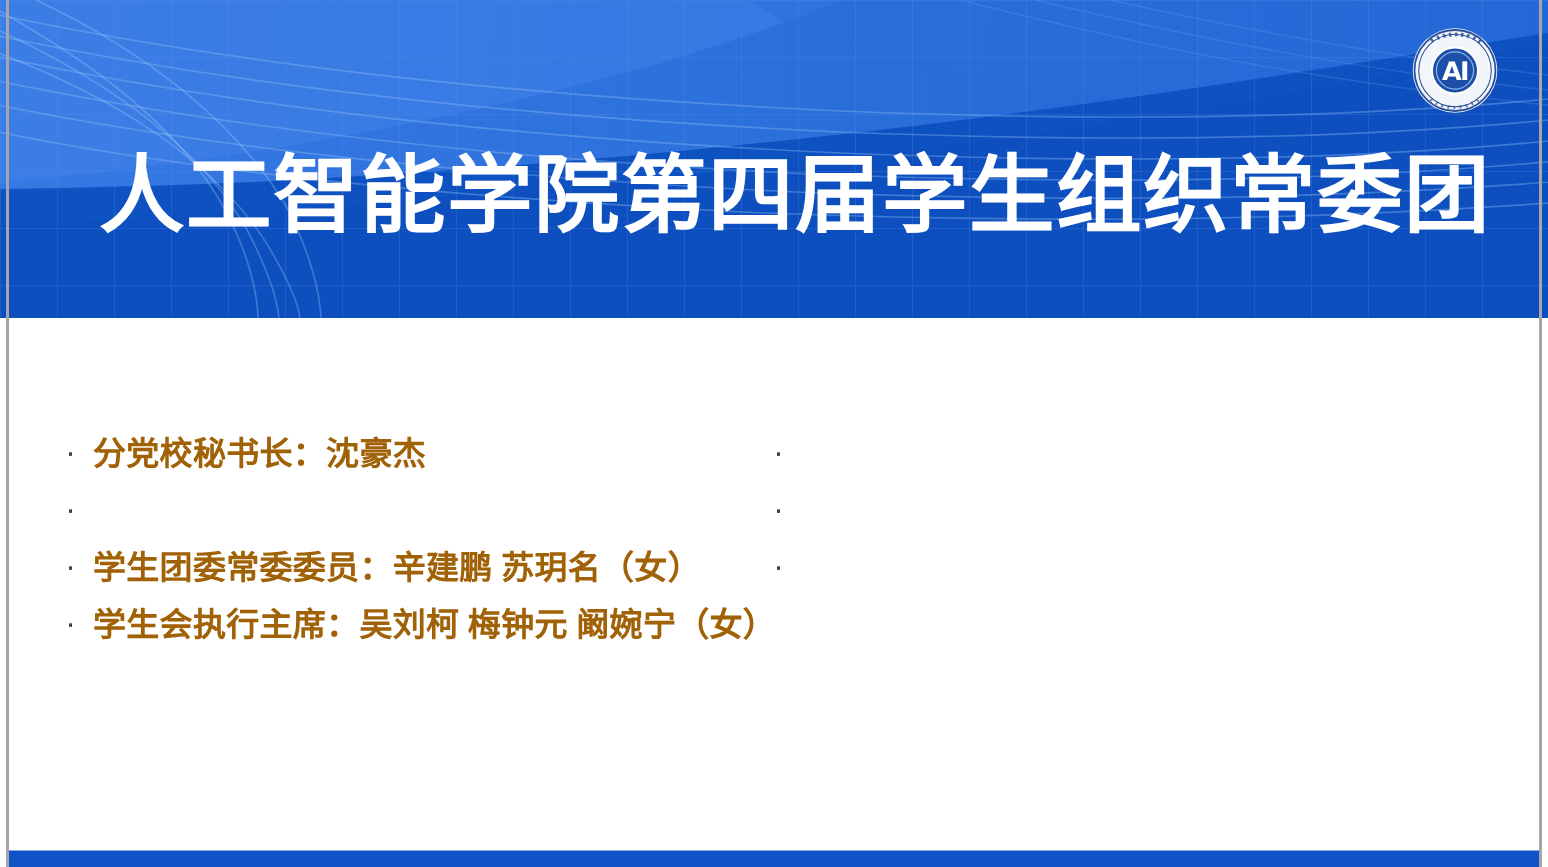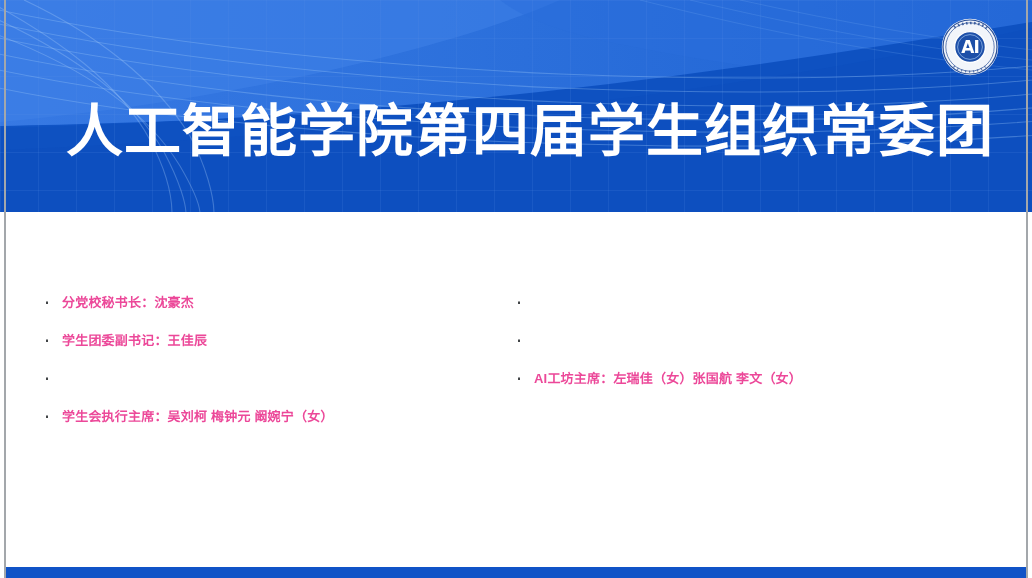--- a/index.html
+++ b/index.html
@@ -123,26 +123,26 @@
   .bullet-dot {
     flex: 0 0 auto;
     width: 18px;
     color: #3d4043;
     font-size: 19px;
     line-height: 38px;
     text-align: left;
   }
   .bullet-text {
     flex: 0 0 auto;
-    color: #ec4899;
-    font-size: 13px;
+    color: #a16207;
+    font-size: 22px;
     line-height: 38px;
     font-weight: 700;
     letter-spacing: 0.2px;
-    font-family: Liberation Sans, sans-serif;
+    font-family: Liberation Serif, serif;
   }
 
   
   .footer-bar {
     position: absolute;
     left: 4px;
     bottom: 0;
     width: 1024px;
     height: 11px;
     background: #1053c7;
@@ -261,43 +261,42 @@
     <div class="columns" style="top:72px;">
 
       <div class="col-left">
         <ul class="bullet-list">
           <li class="bullet-item">
             <span class="bullet-dot">·</span>
             <span class="bullet-text">分党校秘书长：沈豪杰</span>
           </li>
           <li class="bullet-item">
             <span class="bullet-dot">·</span>
-            <span class="bullet-text">学生团委副书记：王佳辰</span>
-          </li>
-          <li class="bullet-item">
-            <span class="bullet-dot">·</span>
+          </li>
+          <li class="bullet-item">
+            <span class="bullet-dot">·</span>
+            <span class="bullet-text">学生团委常委委员：辛建鹏  苏玥名（女）</span>
           </li>
           <li class="bullet-item">
             <span class="bullet-dot">·</span>
             <span class="bullet-text">学生会执行主席：吴刘柯  梅钟元  阚婉宁（女）</span>
           </li>
         </ul>
       </div>
 
       <div class="col-right">
         <ul class="bullet-list">
           <li class="bullet-item">
             <span class="bullet-dot">·</span>
           </li>
           <li class="bullet-item">
             <span class="bullet-dot">·</span>
           </li>
           <li class="bullet-item">
             <span class="bullet-dot">·</span>
-            <span class="bullet-text">AI工坊主席：左瑞佳（女）张国航 李文（女）</span>
           </li>
         </ul>
       </div>
 
     </div>
   </div>
 
   <div class="footer-bar"></div>
 
   <div class="slide-frame"></div>

